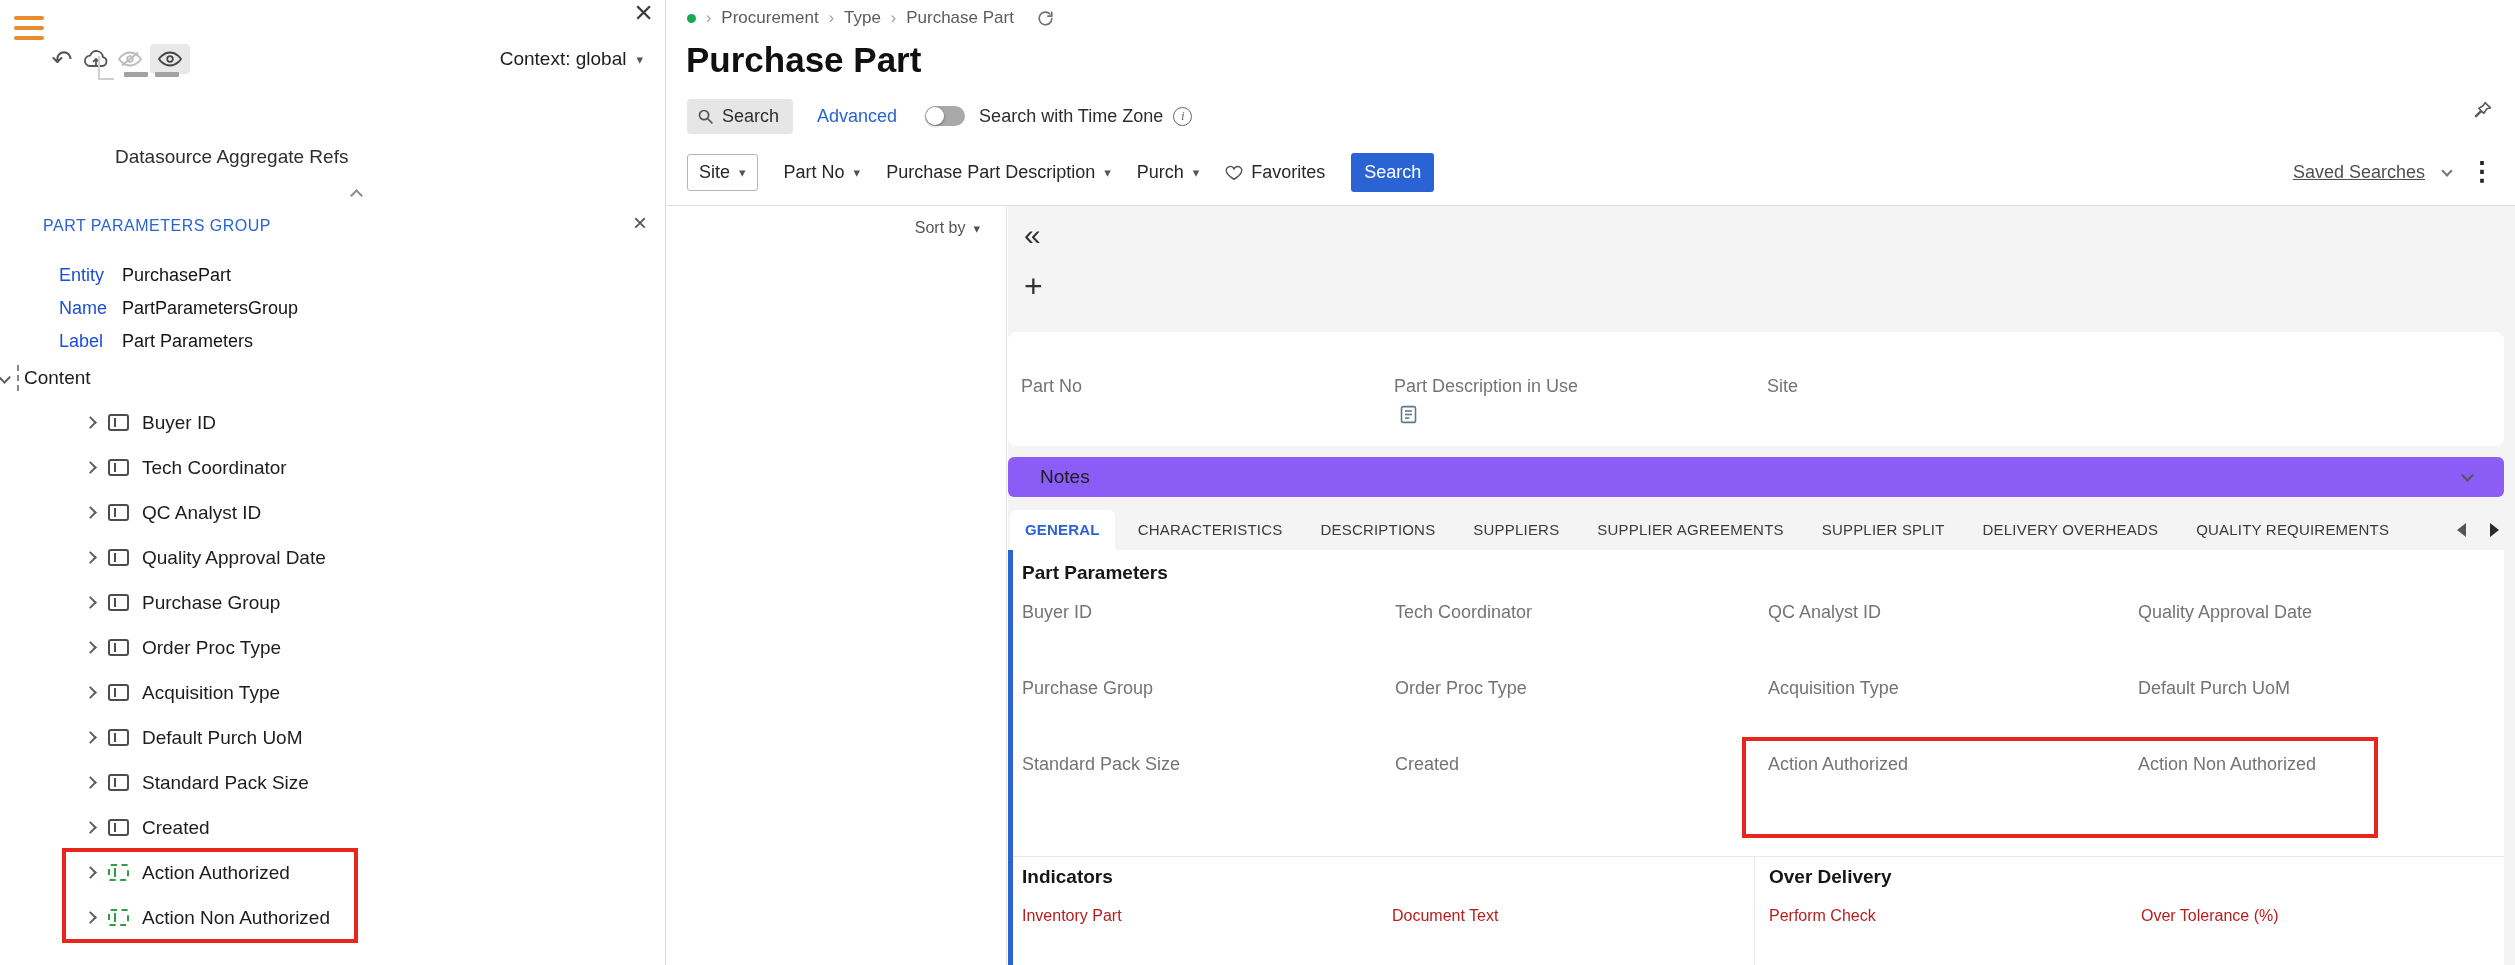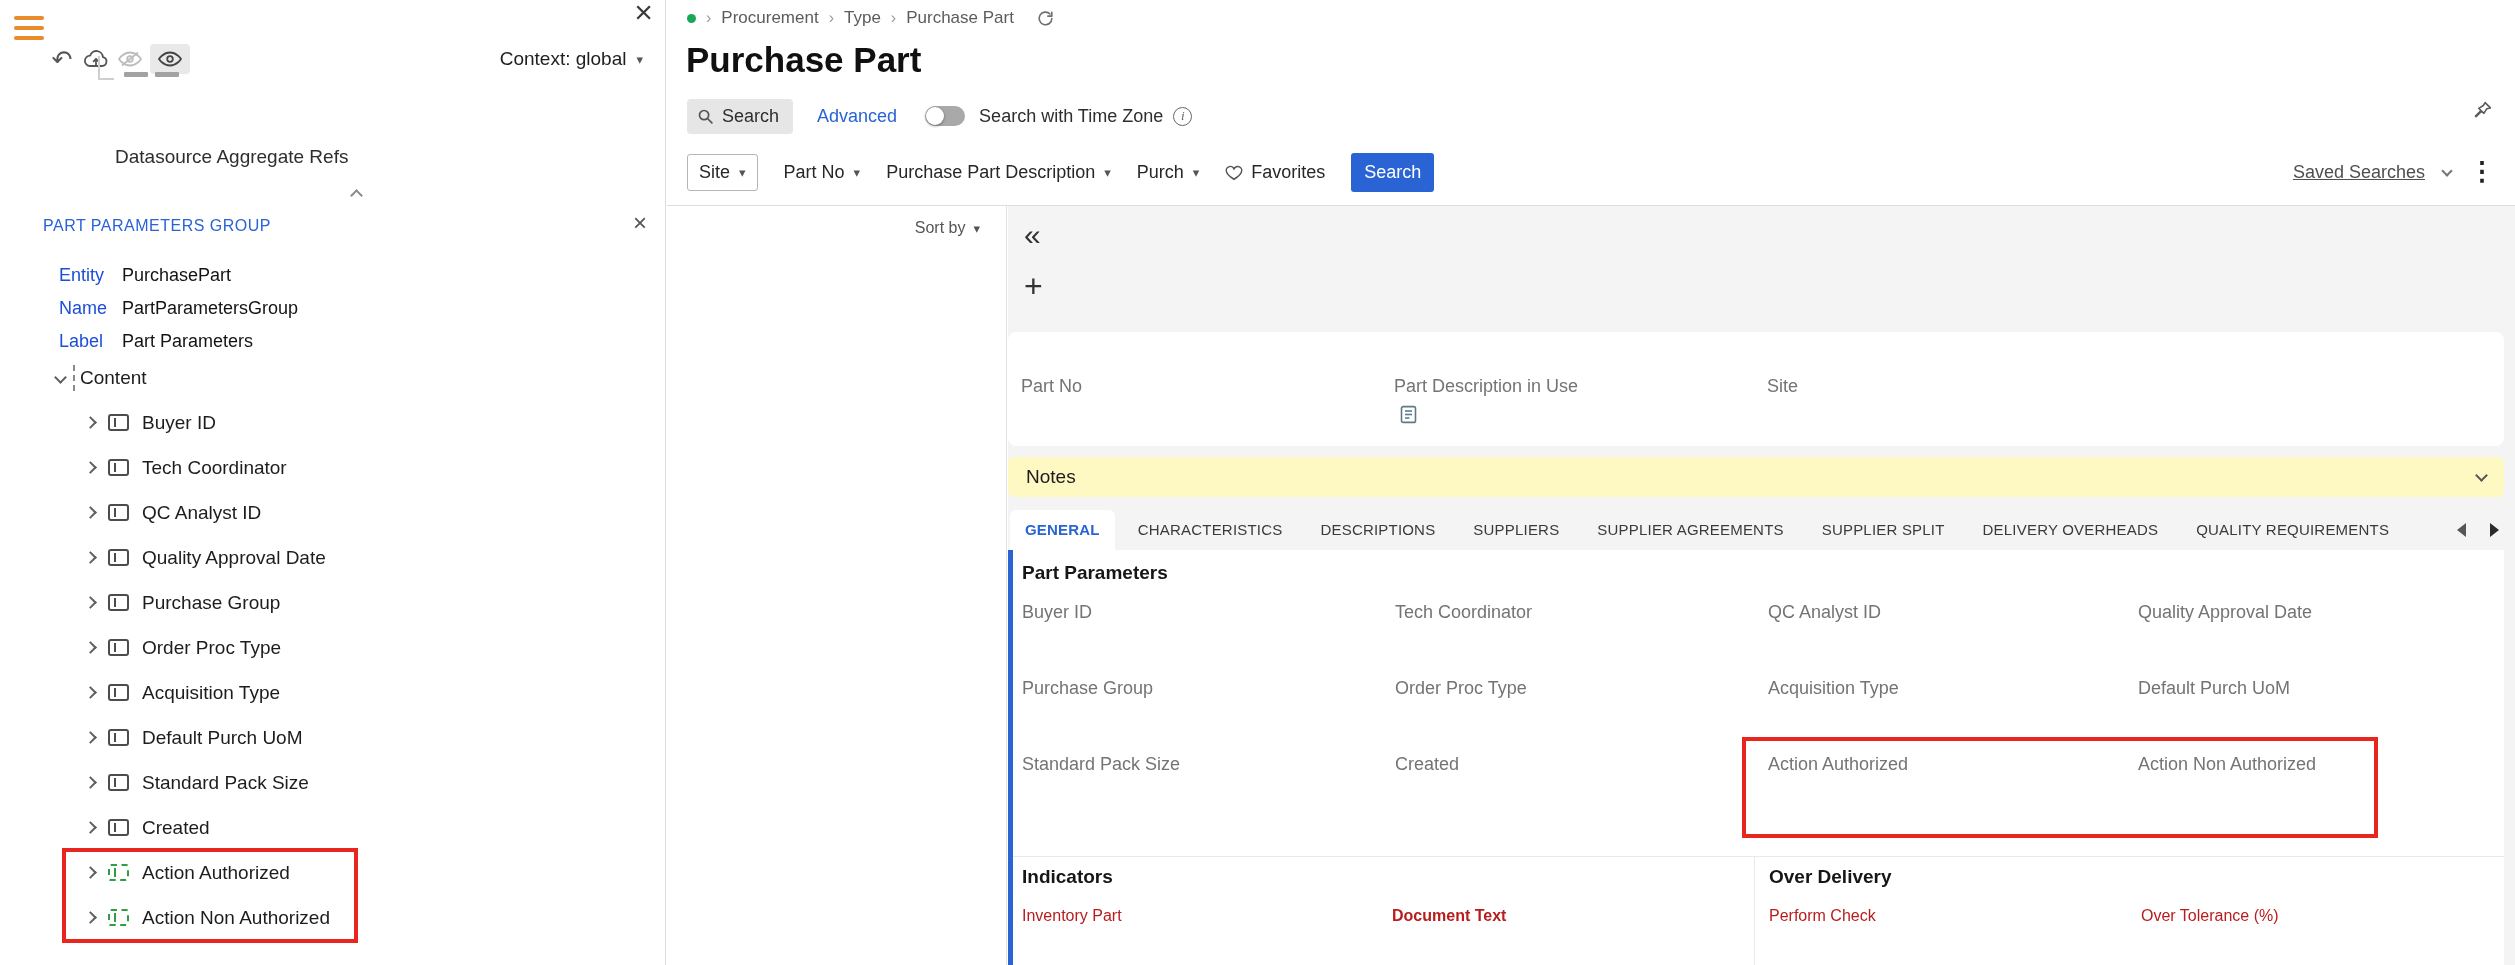--- a/index.html
+++ b/index.html
@@ -27,21 +27,21 @@
   .chev.down{transform:rotate(45deg);}
   .chev.right{transform:rotate(-45deg);}
   .group-header{position:absolute;left:43px;top:217px;font-size:16px;letter-spacing:.5px;color:var(--accent,#2a63d4);}
   .group-close{position:absolute;right:18px;top:211px;font-size:24px;color:#555;line-height:1;cursor:pointer;}
   .props{position:absolute;left:59px;top:259px;font-size:18px;}
   .prop-row{display:flex;height:33px;align-items:center;}
   .prop-label{width:63px;color:#1d4ed8;}
   .prop-value{color:#141414;}
   .tree{position:absolute;left:0;top:355px;width:100%;}
   .tree-row{height:45px;display:flex;align-items:center;font-size:19px;color:#1d1d1d;cursor:pointer;}
-  .tree-root{padding-left:56px;}
+  .tree-root{}
   .root-icon{width:7px;height:26px;border-left:2px dashed #8a8a8a;margin-left:8px;}
   .tree-item{padding-left:86px;gap:13px;}
   .tree-chev{color:#5f5f5f;flex:none;}
   .field-icon{position:relative;width:21px;height:17px;border:2px solid #4c4c4c;border-radius:3px;flex:none;}
   .field-icon::after{content:"";position:absolute;left:4px;top:2px;bottom:2px;width:2px;background:#4c4c4c;}
   .tree-item.highlight .field-icon{border-color:#2f9e44;border-style:dashed;}
   .tree-item.highlight .field-icon::after{background:#2f9e44;}
   .annotation{position:absolute;border:4px solid var(--annotation,#e8251f);pointer-events:none;z-index:6;}
   #anno-left{left:62px;top:848px;width:296px;height:95px;}
 
@@ -78,39 +78,39 @@
   
   #detail-area{position:absolute;left:1008px;top:206px;width:1507px;height:759px;background:#f4f4f5;}
   .collapse-btn{position:absolute;left:16px;top:14px;font-size:30px;color:#333;line-height:1;cursor:pointer;}
   .add-btn{position:absolute;left:16px;top:64px;font-size:32px;color:#333;line-height:1;font-weight:300;cursor:pointer;}
   .part-card{position:absolute;left:0;top:126px;width:1496px;height:114px;background:#fff;border-radius:8px;}
   .part-card .fld{position:absolute;top:44px;font-size:18px;color:#747474;}
   .fld-partno{left:13px;}
   .fld-desc{left:386px;}
   .fld-site{left:759px;}
   .doc-icon{position:absolute;left:390px;top:72px;cursor:pointer;}
-  .notes-bar{position:absolute;left:0;top:251px;width:1496px;height:40px;background:#fef9c3;border-radius:6px;display:flex;align-items:center;padding:0 18px;font-size:19px;color:#1c1c1c;cursor:pointer;}
+  .notes-bar{position:absolute;left:0;top:251px;width:1496px;height:40px;background:#8b5cf6;border-radius:6px;display:flex;align-items:center;padding:0 32px;font-size:19px;color:#1c1c1c;cursor:pointer;}
   .notes-chev{margin-left:auto;color:#555;margin-top:-4px;}
   .tabs{position:absolute;left:2px;top:304px;height:40px;display:flex;align-items:stretch;gap:8px;}
   .tab{padding:0 15px;line-height:40px;font-size:15px;color:#3a3a3a;letter-spacing:.2px;white-space:nowrap;cursor:pointer;}
   .tab.selected{background:#fff;color:var(--accent,#2a63d4);font-weight:700;border-radius:6px 6px 0 0;}
   .tab-arrows{position:absolute;right:16px;top:304px;height:40px;display:flex;align-items:center;gap:24px;}
   .tri{width:0;height:0;border-style:solid;cursor:pointer;}
   .tri.left{border-width:7px 9px 7px 0;border-color:transparent #565656 transparent transparent;}
   .tri.right{border-width:7px 0 7px 9px;border-color:transparent transparent transparent #2b2b2b;}
   .content-card{position:absolute;left:0;top:344px;width:1496px;height:415px;background:#fff;border-left:5px solid var(--accent,#2a63d4);}
   .section-title{position:absolute;left:9px;top:12px;font-size:19px;font-weight:700;color:#161616;}
   .param-grid{position:absolute;left:9px;top:52px;width:1480px;display:grid;grid-template-columns:373px 373px 370px 1fr;row-gap:55px;font-size:18px;color:#747474;}
   .hdiv{position:absolute;left:0;right:0;top:306px;height:1px;background:#e9e9e9;}
   .vdiv{position:absolute;left:741px;top:306px;bottom:0;width:1px;background:#e9e9e9;}
   .ind-title{position:absolute;left:9px;top:316px;font-size:19px;font-weight:700;color:#161616;}
   .od-title{position:absolute;left:756px;top:316px;font-size:19px;font-weight:700;color:#161616;}
   .sub-label{position:absolute;font-size:16px;color:#b91c1c;}
   .ind-l1{left:9px;top:357px;}
-  .ind-l2{left:379px;top:357px;font-weight:bold;}
+  .ind-l2{left:379px;top:357px;}
   .od-l1{left:756px;top:357px;}
   .od-l2{left:1128px;top:357px;}
   #anno-right{left:729px;top:187px;width:636px;height:101px;}
 </style>
 </head>
 <body>
 
 <div id="app">
 
   <aside id="left-panel">

